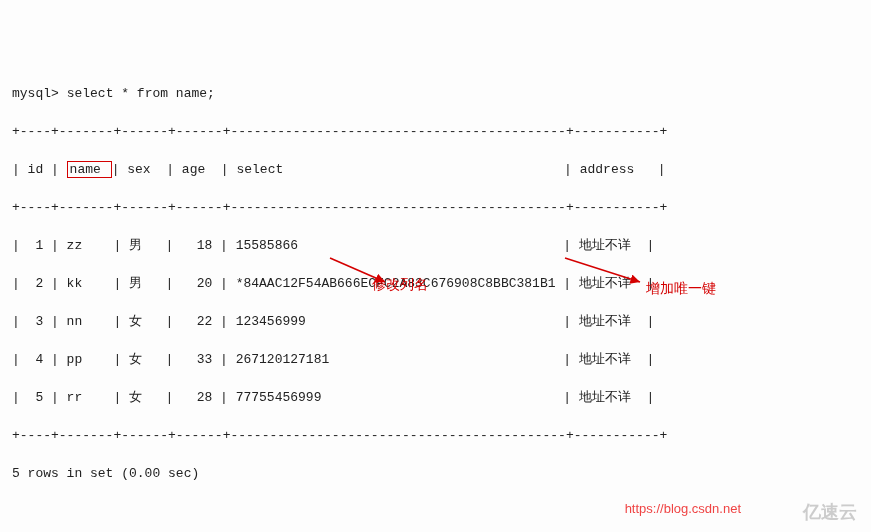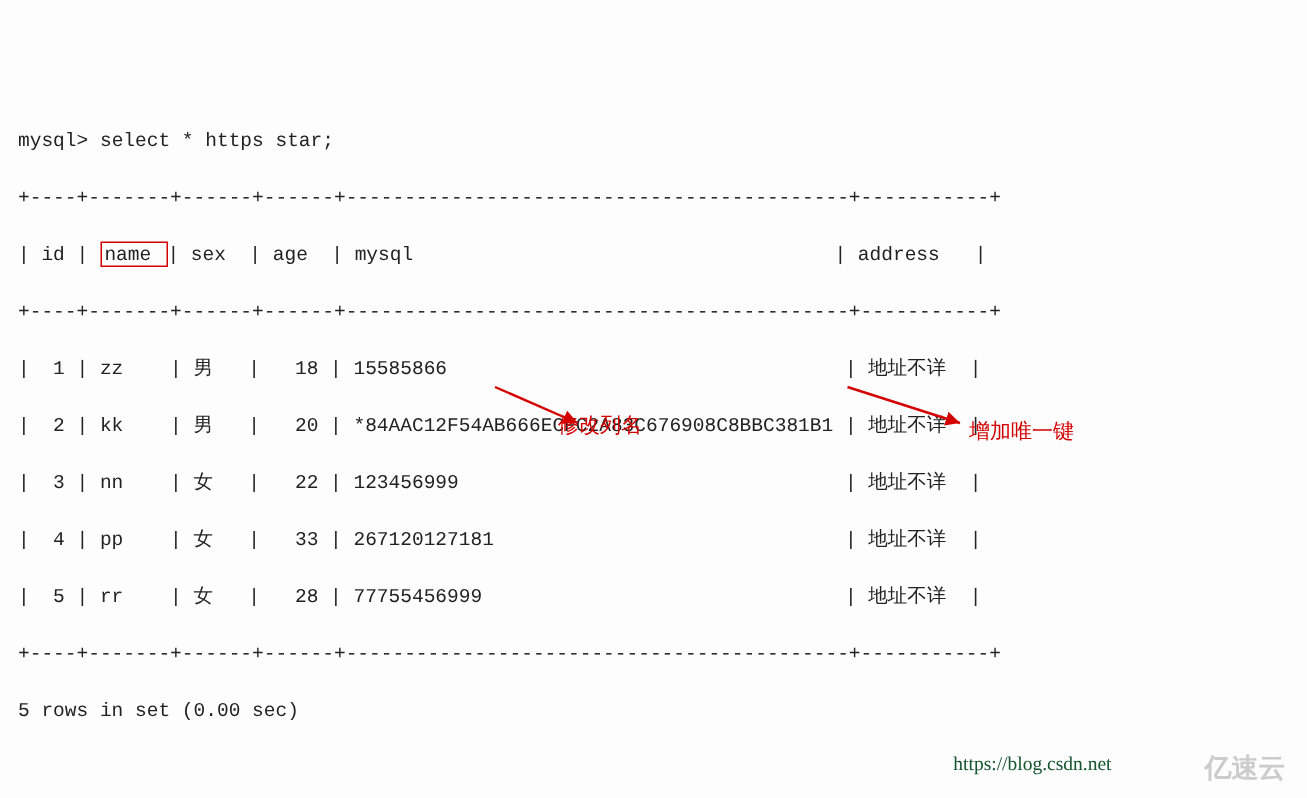--- a/index.html
+++ b/index.html
@@ -28,43 +28,43 @@
       font-size: 14px;
       position: absolute;
     }
     .arrow {
       position: absolute;
     }
     .watermark {
       position: absolute;
       bottom: 14px;
       right: 130px;
-      color: #14532d;
+      color: #ef4444;
       font-size: 13px;
-      font-family: Liberation Serif, serif;
+      font-family: Liberation Sans, sans-serif;
     }
     .logo {
       position: absolute;
       bottom: 10px;
       right: 14px;
       color: #ccc;
       font-size: 18px;
       font-weight: bold;
       font-family: Arial, sans-serif;
       margin-top: 42px;
     }
   </style>
 </head>
 <body>
 
 
 
-<span class="row"><span>mysql&gt;</span> <span>select * https star;</span></span>
+<span class="row"><span>mysql&gt;</span> <span>select * from name;</span></span>
 <span class="row">+----+-------+------+------+-------------------------------------------+-----------+</span>
-<span class="row"><span>| id | </span><span class="redbox">name </span><span>| sex  | age  | mysql                                    | address   |</span></span>
+<span class="row"><span>| id | </span><span class="redbox">name </span><span>| sex  | age  | select                                    | address   |</span></span>
 <span class="row">+----+-------+------+------+-------------------------------------------+-----------+</span>
 <span class="row">|  1 | zz    | 男   |   18 | 15585866                                  | 地址不详  |</span>
 <span class="row">|  2 | kk    | 男   |   20 | *84AAC12F54AB666ECFC2A83C676908C8BBC381B1 | 地址不详  |</span>
 <span class="row">|  3 | nn    | 女   |   22 | 123456999                                 | 地址不详  |</span>
 <span class="row">|  4 | pp    | 女   |   33 | 267120127181                              | 地址不详  |</span>
 <span class="row">|  5 | rr    | 女   |   28 | 77755456999                               | 地址不详  |</span>
 <span class="row">+----+-------+------+------+-------------------------------------------+-----------+</span>
 <span class="row">5 rows in set (0.00 sec)</span>
 <span class="row"> </span>
 

